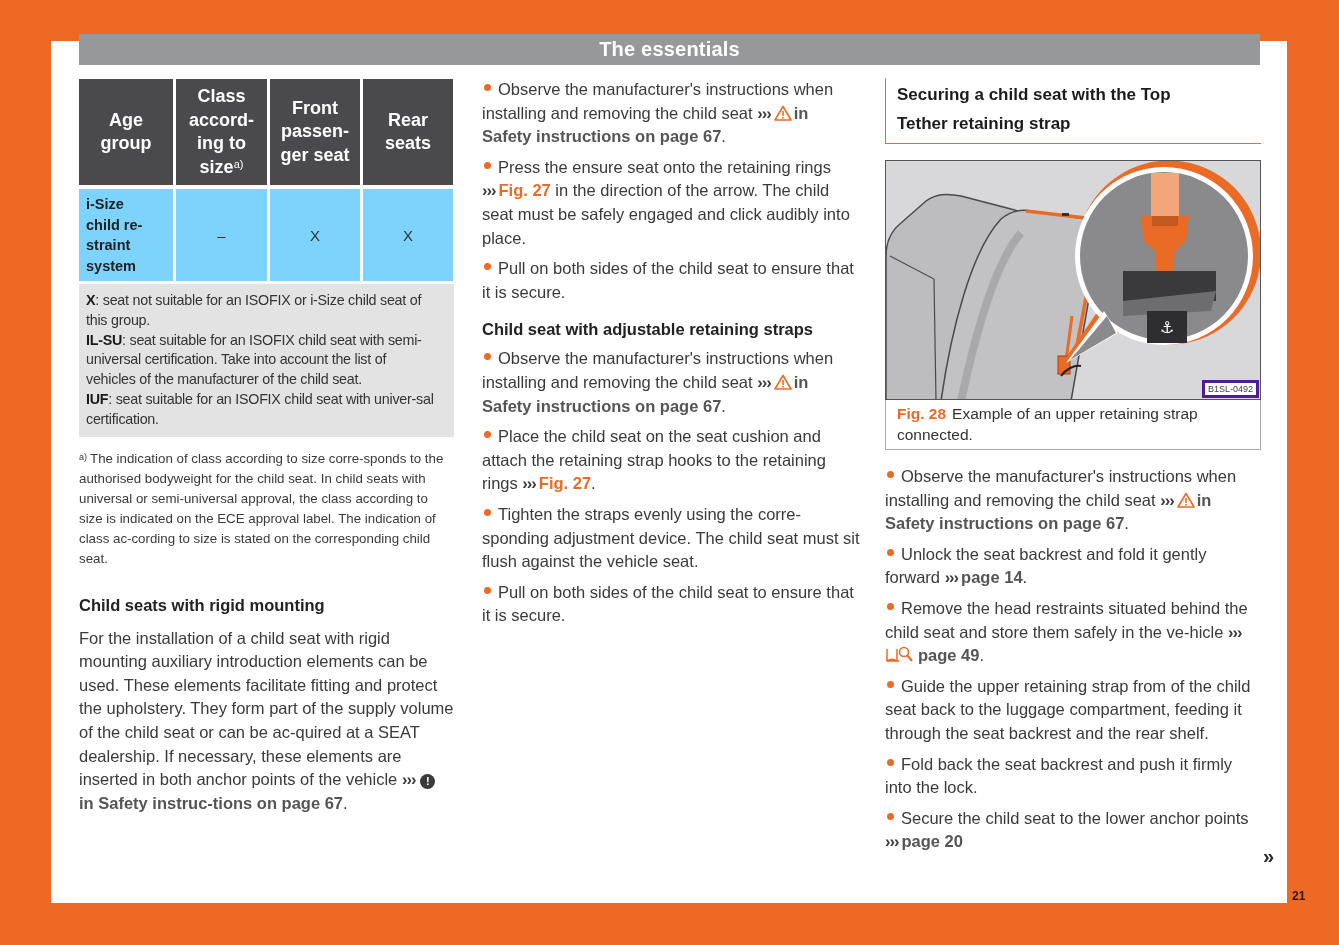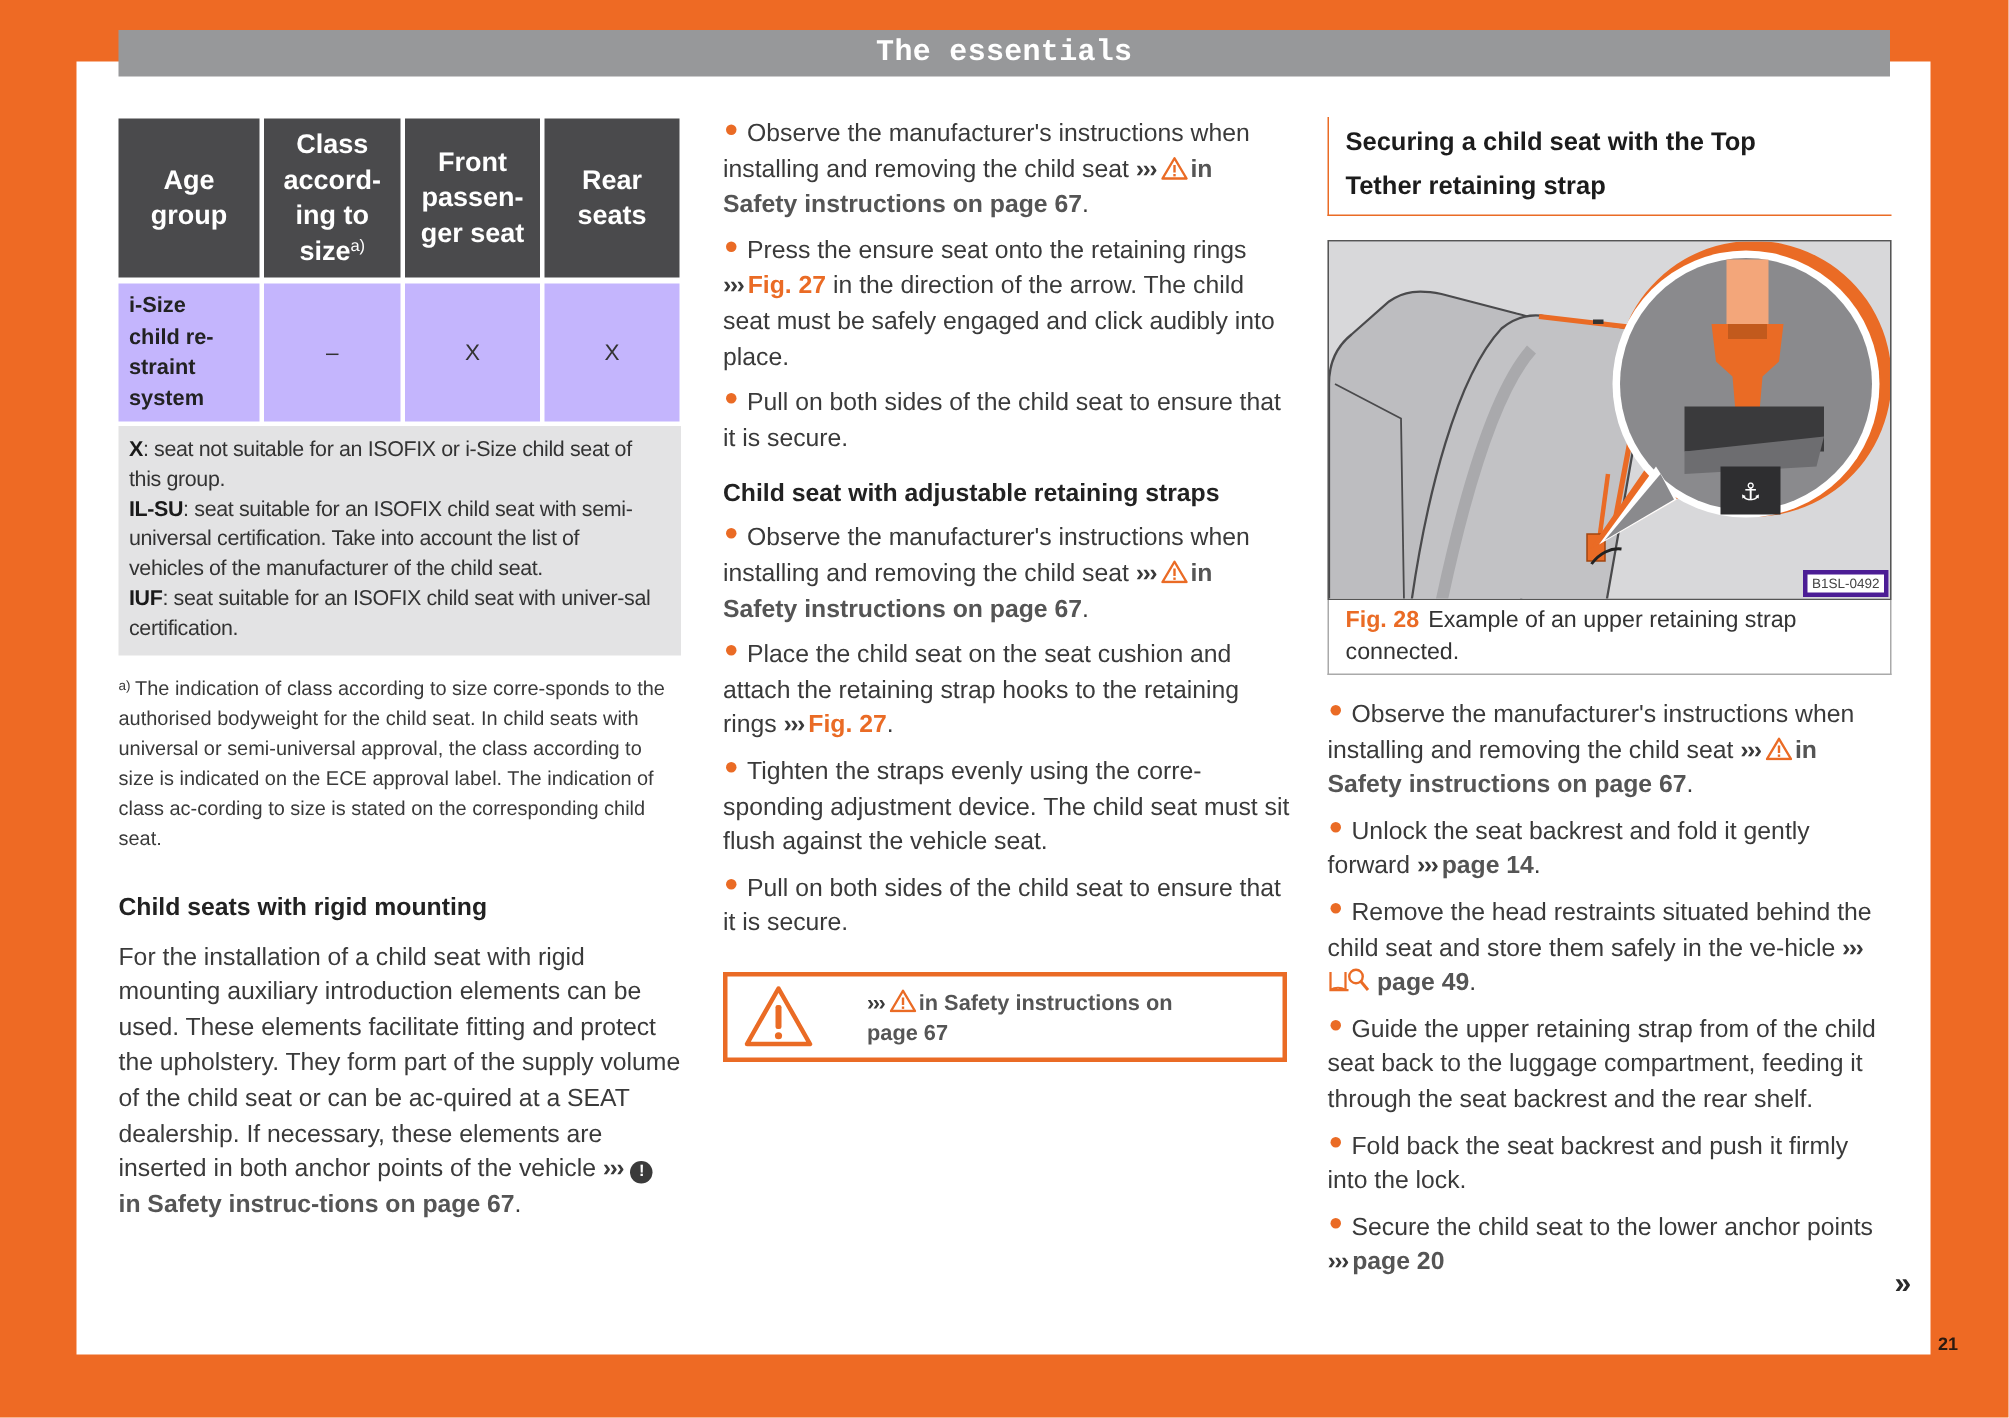--- a/index.html
+++ b/index.html
@@ -8,41 +8,41 @@
     background: #ee6a24;
     position: relative;
     font-family: "Liberation Sans", "DejaVu Sans", sans-serif;
     color: #2b2b2b;
   }
   .page {
     position: absolute; left: 51px; top: 41px; width: 1236px; height: 862px;
     background: #ffffff;
   }
   .header-bar {
-    position: absolute; left: 79px; top: 20px; width: 1181px; height: 31px;
+    position: absolute; left: 79px; top: 34px; width: 1181px; height: 31px;
     background: #97989a; color: #fff; text-align: center;
-    font-weight: bold; font-size: 20px; line-height: 31px; letter-spacing: 0.2px; font-family: Liberation Mono, monospace;
+    font-weight: bold; font-size: 20px; line-height: 31px; letter-spacing: 0.2px;
   }
   .page-number {
     position: absolute; left: 1292px; top: 889px; font-size: 12px; font-weight: bold; color: #2b1a10;
   }
   .col { position: absolute; top: 79px; }
   .col-left { left: 79px; width: 375px; }
   .col-mid { left: 482px; width: 378px; top: 78px; }
   .col-right { left: 885px; width: 376px; top: 78px; }
 
   
   .tbl { display: grid; grid-template-columns: 94px 91px 90px 90px; column-gap: 3px; row-gap: 4px; }
   .th {
     background: #4a4a4c; color: #fff; font-weight: bold; font-size: 18px; line-height: 23.5px;
     height: 106px; display: flex; align-items: center; justify-content: center; text-align: center;
   }
   .th sup { font-size: 11px; font-weight: normal; vertical-align: top; position: relative; top: -3px; }
   .td {
-    background: #c4b5fd; height: 92px; display: flex; align-items: center; justify-content: center;
+    background: #7dd3fc; height: 92px; display: flex; align-items: center; justify-content: center;
     font-size: 15px; color: #333;
   }
   .td.first { justify-content: flex-start; padding-left: 7px; font-weight: bold; font-size: 14.5px; line-height: 20.5px; color: #222; }
   .legend {
     margin-top: 3px; background: #e3e3e4; padding: 7px 20px 7px 7px;
     font-size: 14.3px; line-height: 19.8px; color: #333; letter-spacing: -0.25px;
   }
   .legend b { color: #1a1a1a; }
   .footnote {
     margin-top: 12px; font-size: 13.3px; line-height: 20px; color: #3a3a3a;
@@ -181,34 +181,20 @@
       <span class="arr">›››</span><a class="orange-link">Fig. 27</a><span>.</span>
     </li>
     <li>
       <span class="dot"></span><span>Tighten the straps evenly using the corre-sponding adjustment device. The child seat must sit flush against the vehicle seat.</span>
     </li>
     <li>
       <span class="dot"></span><span>Pull on both sides of the child seat to ensure that it is secure.</span>
     </li>
   </ul>
 
-  <div class="warnbox">
-    <svg class="big-warn" viewBox="0 0 46 43">
-      <path d="M23 3 L44 40 L2 40 Z" fill="none" stroke="#ea6b25" stroke-width="3" stroke-linejoin="round"></path>
-      <rect x="21" y="14" width="4" height="16" rx="1.5" fill="#ea6b25"></rect>
-      <circle cx="23" cy="34.5" r="2.4" fill="#ea6b25"></circle>
-    </svg>
-    <div class="wb-text">
-      <span class="arr">›››</span><svg class="warn-ico" viewBox="0 0 18 16">
-          <path d="M9 1.5 L17 15 L1 15 Z" fill="none" stroke="#ea6b25" stroke-width="1.6" stroke-linejoin="round"></path>
-          <rect x="8.2" y="6" width="1.6" height="5" fill="#ea6b25"></rect>
-          <rect x="8.2" y="12" width="1.6" height="1.6" fill="#ea6b25"></rect>
-        </svg><a>in Safety instructions on</a><br><a>page 67</a>
-    </div>
-  </div>
 </div>
 
 <div class="col col-right">
   <h2 class="sec-title">
     <span>Securing a child seat with the Top</span><br><span>Tether retaining strap</span>
   </h2>
 
   <div class="figure">
     <svg width="376" height="240" viewBox="0 0 376 240">
       <rect width="376" height="240" fill="#d8d8da"></rect>

